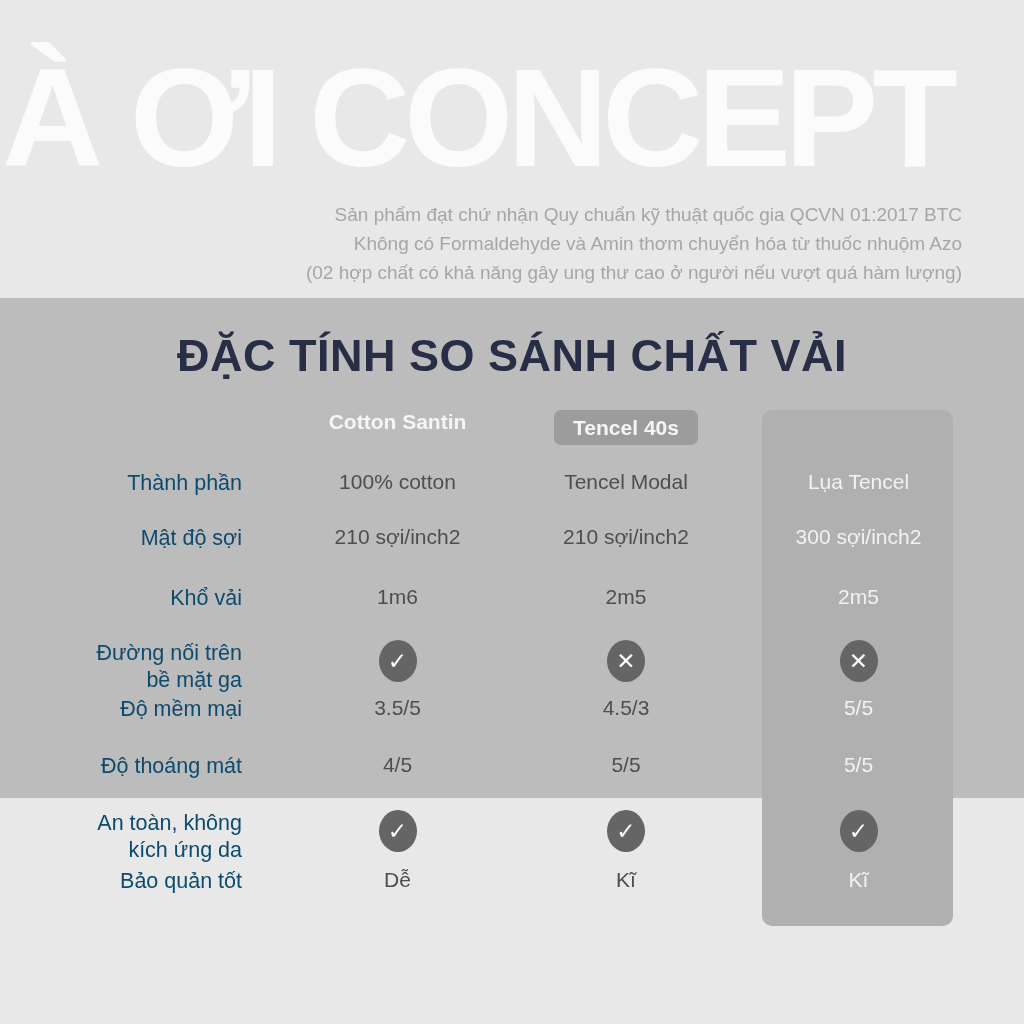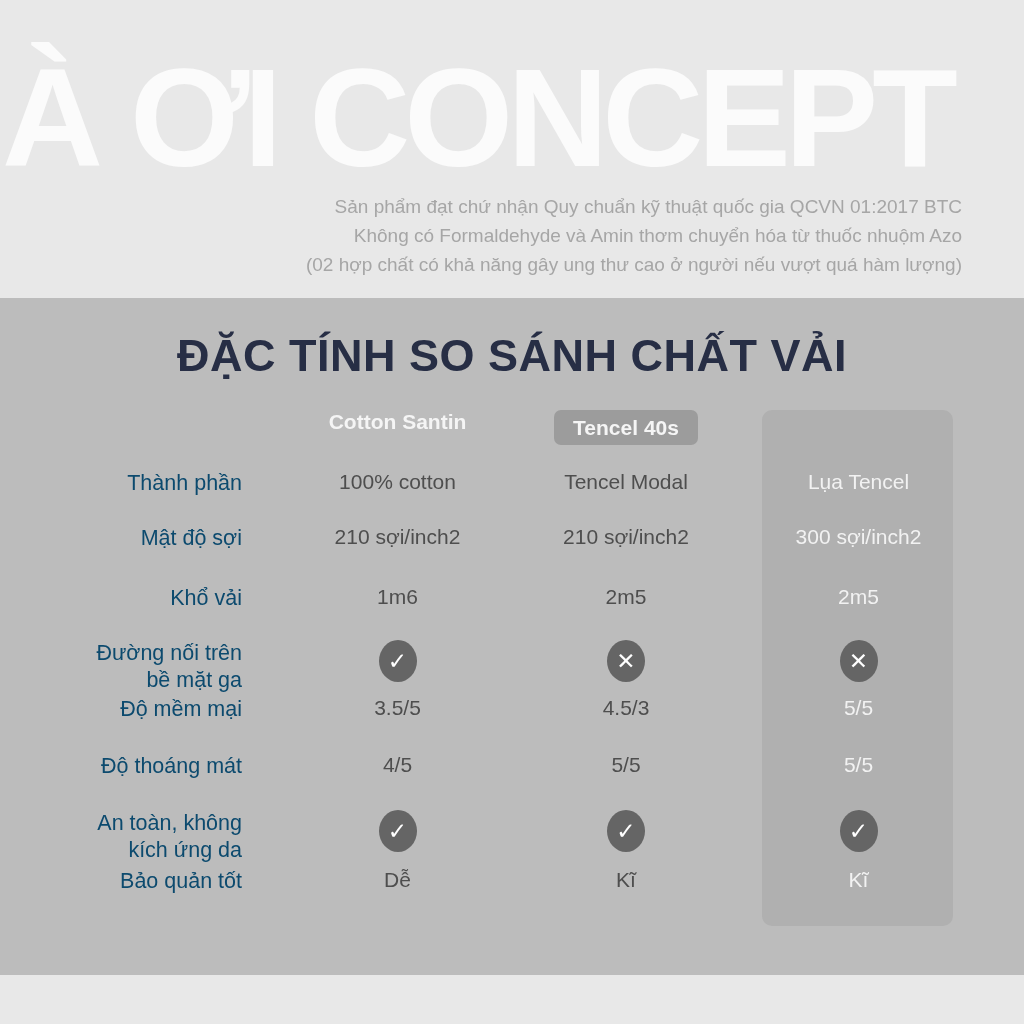--- a/index.html
+++ b/index.html
@@ -7,26 +7,26 @@
   .canvas{position:relative;width:1024px;height:1024px;overflow:hidden;background:#e8e8e8;}
 
   
   .banner{position:absolute;left:0;top:0;width:1024px;height:298px;background:#e8e8e8;overflow:hidden;}
   .brand{
     position:absolute;left:2px;top:48px;
     font-size:140px;font-weight:bold;letter-spacing:-6px;
     color:#fbfbfb;white-space:nowrap;line-height:1;
   }
   .cert{
-    position:absolute;right:62px;top:192px;
+    position:absolute;right:62px;top:200px;
     text-align:right;font-size:19px;line-height:29px;color:#a6a6a6;
   }
 
   
-  .table-section{position:absolute;left:0;top:298px;width:1024px;height:677px;background:#bcbcbc;}
+  .table-section{position:absolute;left:0;top:298px;width:1024px;height:500px;background:#bcbcbc;}
   .section-title{
     margin:0;padding-top:32px;text-align:center;
     font-size:45px;font-weight:800;letter-spacing:.5px;color:#272e45;
   }
   .highlight-panel{
     position:absolute;left:762px;top:112px;width:191px;height:516px;
     background:#b0b0b0;border-radius:10px;
   }
   .table{position:absolute;left:0;top:112px;width:1024px;}
   .trow{display:flex;align-items:flex-start;}

